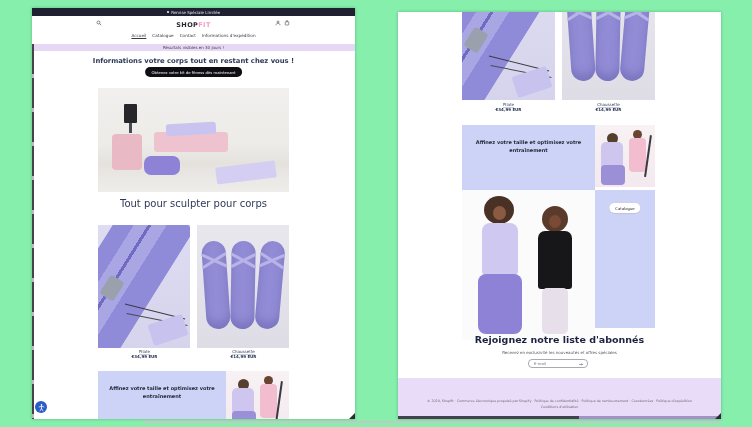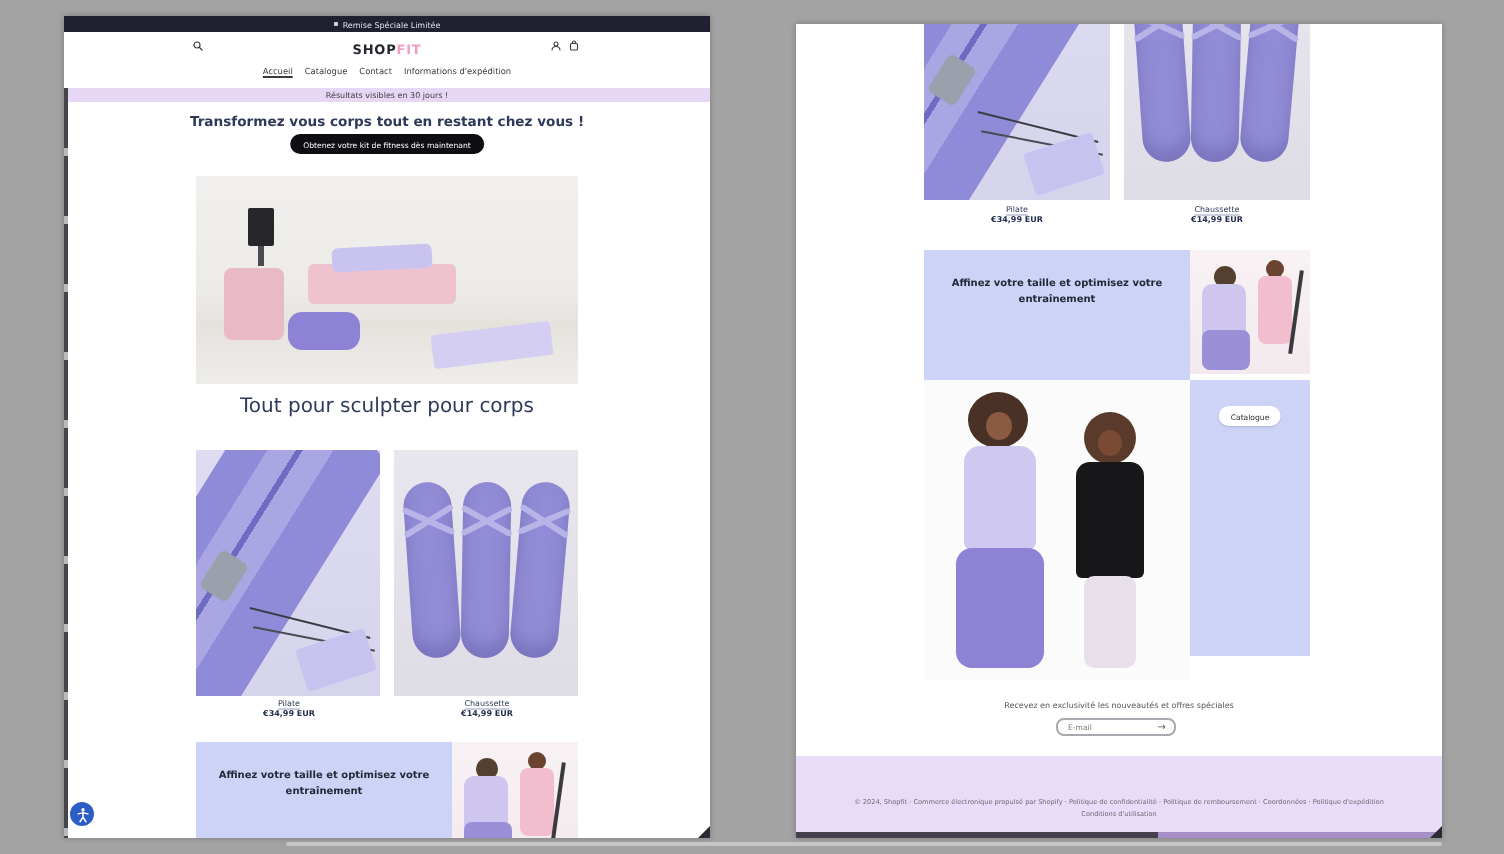--- a/index.html
+++ b/index.html
@@ -1,19 +1,19 @@
 <!DOCTYPE html>
 <html><head>
 <meta charset="utf-8">
 <style>
   * { margin:0; padding:0; box-sizing:border-box; }
   html,body { width:752px; height:427px; overflow:hidden; }
   body { font-family:"DejaVu Sans","Liberation Sans",sans-serif; background:#e9e9e9; position:relative; }
 
-  .canvas { position:absolute; inset:0; background:#a3a3a3; }
+  .canvas { position:absolute; inset:0; background:#86efac; }
 
   .page-view { position:absolute; background:#fff; box-shadow:0 0 3px rgba(0,0,0,.25); overflow:hidden; }
   .left-view  { left:32px;  top:8px;  width:323px; height:411px; }
   .right-view { left:398px; top:12px; width:323px; height:407px; }
 
   .abs { position:absolute; }
 
   
   .announce { left:0; top:0; width:100%; height:8px; background:#1f2130; color:#dfe1ec;
               display:flex; align-items:center; justify-content:center; gap:2px; font-size:4px; }
@@ -151,21 +151,21 @@
 
     <div class="abs nav">
       <span class="nav-item active">Accueil</span>
       <span class="nav-item">Catalogue</span>
       <span class="nav-item">Contact</span>
       <span class="nav-item">Informations d'expédition</span>
     </div>
 
     <div class="abs promo">Résultats visibles en 30 jours !</div>
 
-    <div class="abs hero-h">Transformez vous corps tout en restant chez vous !</div>
+    <div class="abs hero-h">Informations votre corps tout en restant chez vous !</div>
     <div class="abs hero-cta">Obtenez votre kit de fitness dès maintenant</div>
 
     <div class="scene scene-hero" style="left:66px; top:80px; width:191px; height:104px;">
       <div class="tablet"></div>
         <div class="stand"></div>
         <div class="chair"></div>
       <div class="bench"></div>
         <div class="cushion"></div>
         <div class="pillow"></div>
         <div class="mat"></div>
@@ -256,20 +256,21 @@
         <div class="skirt1"></div>
       <div class="hair2"></div>
         <div class="face2"></div>
         <div class="top2"></div>
         <div class="leg2"></div>
     </div>
     <div class="abs lav-box" style="left:197px; top:178px; width:60px; height:138px;">
       <div class="abs cat-btn">Catalogue</div>
     </div>
 
+    <div class="abs news-h">Rejoignez notre liste d'abonnés</div>
     <div class="abs news-s">Recevez en exclusivité les nouveautés et offres spéciales</div>
     <div class="abs email-box">
       <input type="text" placeholder="E-mail" style="">
       <span class="arrow">→</span>
     </div>
 
     <div class="abs footer">
       <div class="f1">© 2024, Shopfit · Commerce électronique propulsé par Shopify · Politique de confidentialité · Politique de remboursement · Coordonnées · Politique d'expédition</div>
       <div class="f2">Conditions d'utilisation</div>
     </div>

